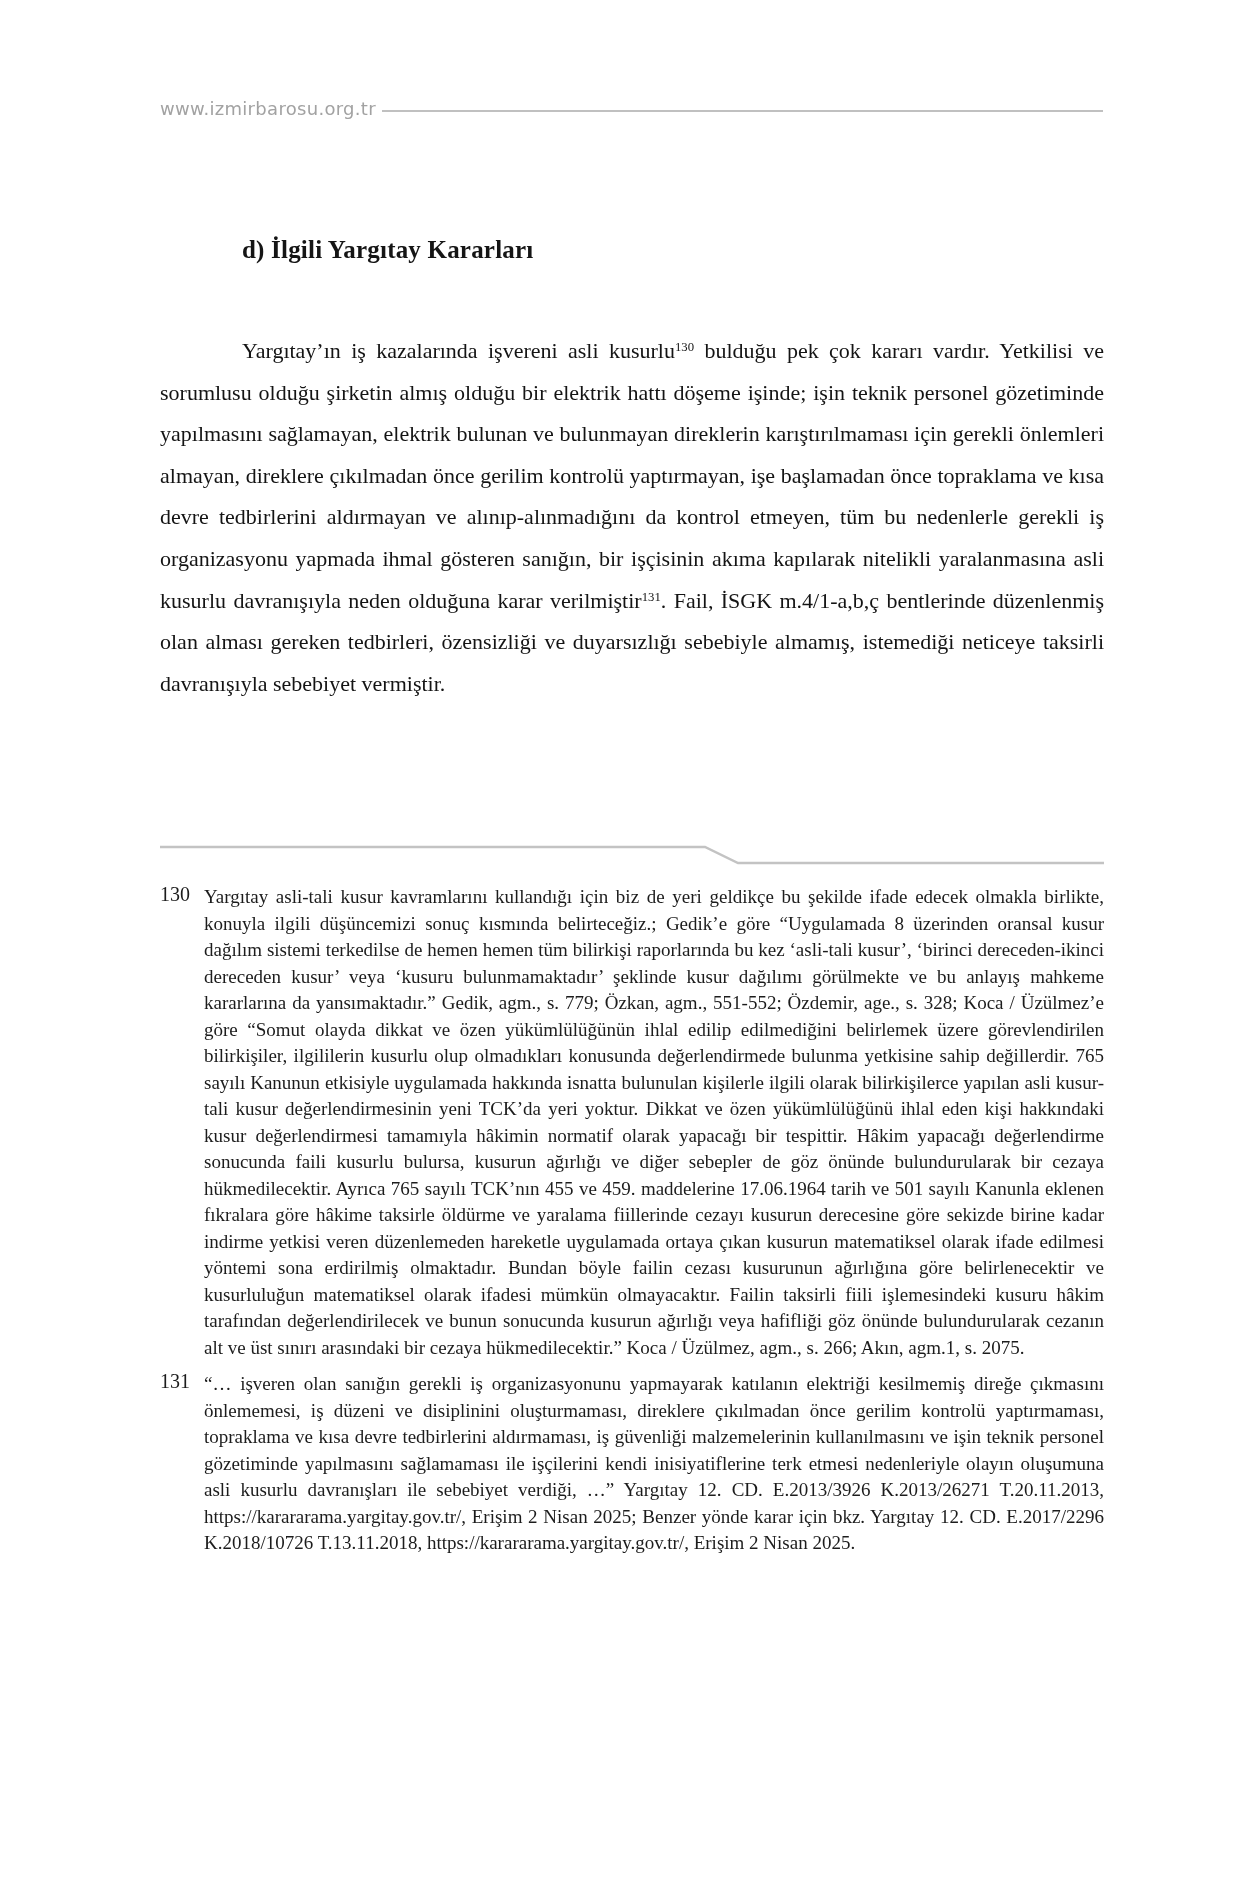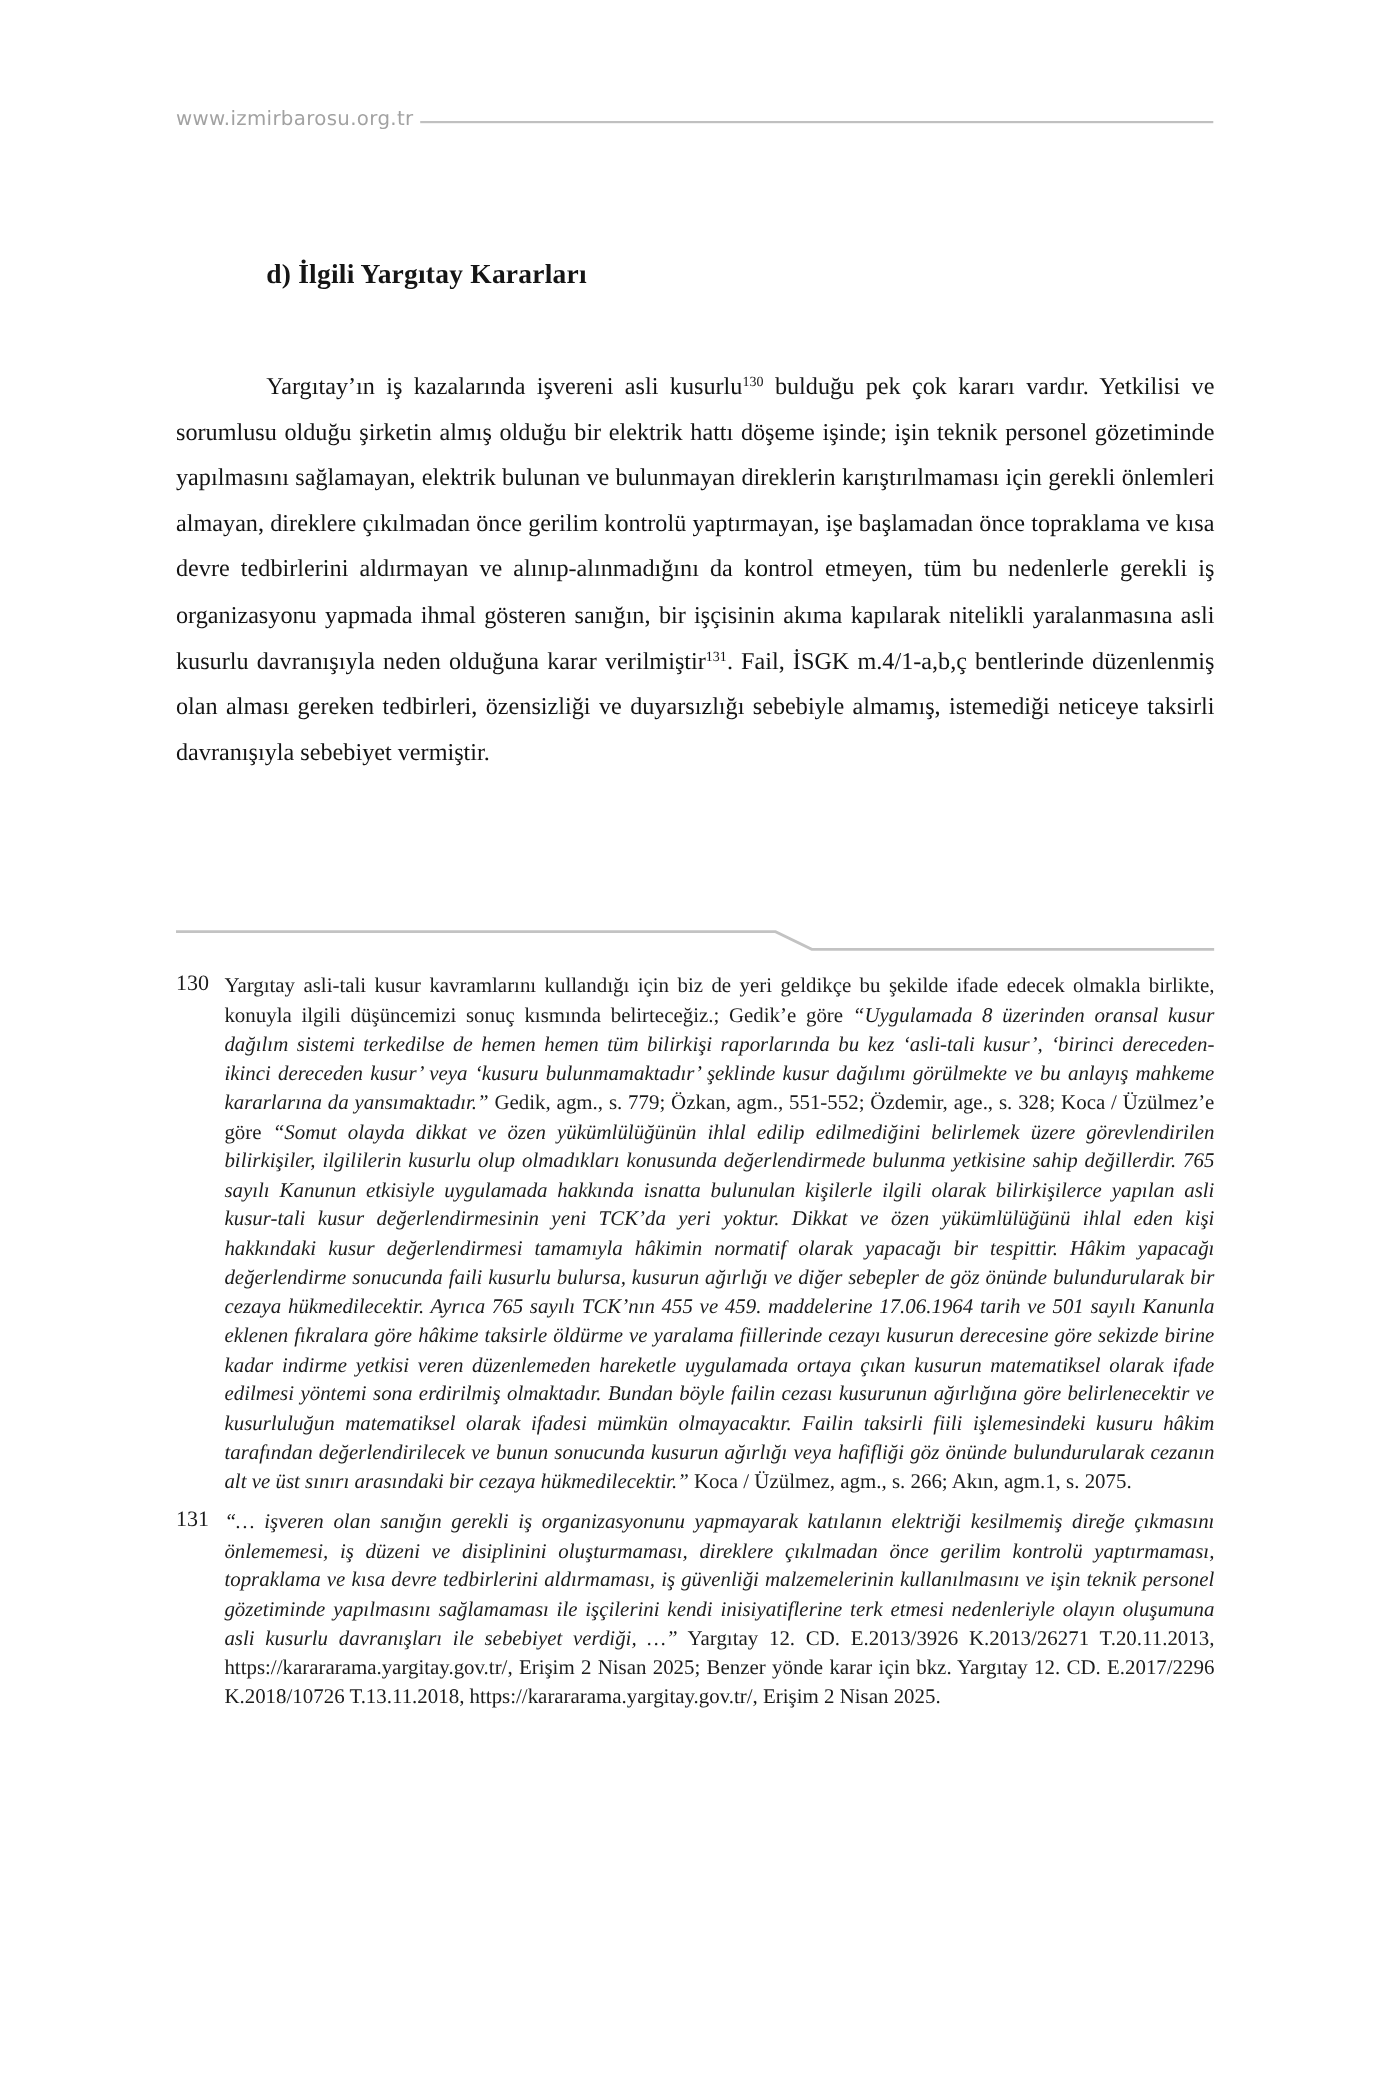--- a/index.html
+++ b/index.html
@@ -44,21 +44,21 @@
     position:absolute;left:160px;top:884px;width:944px;
     font-size:19px;line-height:26.5px;
     text-align:justify;color:#1c1c1c;
   }
   .footnote{position:relative;padding-left:44px;margin-bottom:10px;}
   .fn-num{
     position:absolute;left:0;top:-3px;
     font-size:20px;font-style:normal;color:#1c1c1c;
   }
   .fn-text{display:block;}
-  .it{font-style:italic;}
+  .it{}
   .rm{font-style:normal;}
   
   .footer{
     position:absolute;left:160px;top:1644px;width:944px;height:60px;
     font-family:"DejaVu Sans","Liberation Sans",sans-serif;
     color:#939393;
   }
   .footer svg{position:absolute;left:0;top:0;}
   .footer-text{
     position:absolute;left:0;top:12px;

